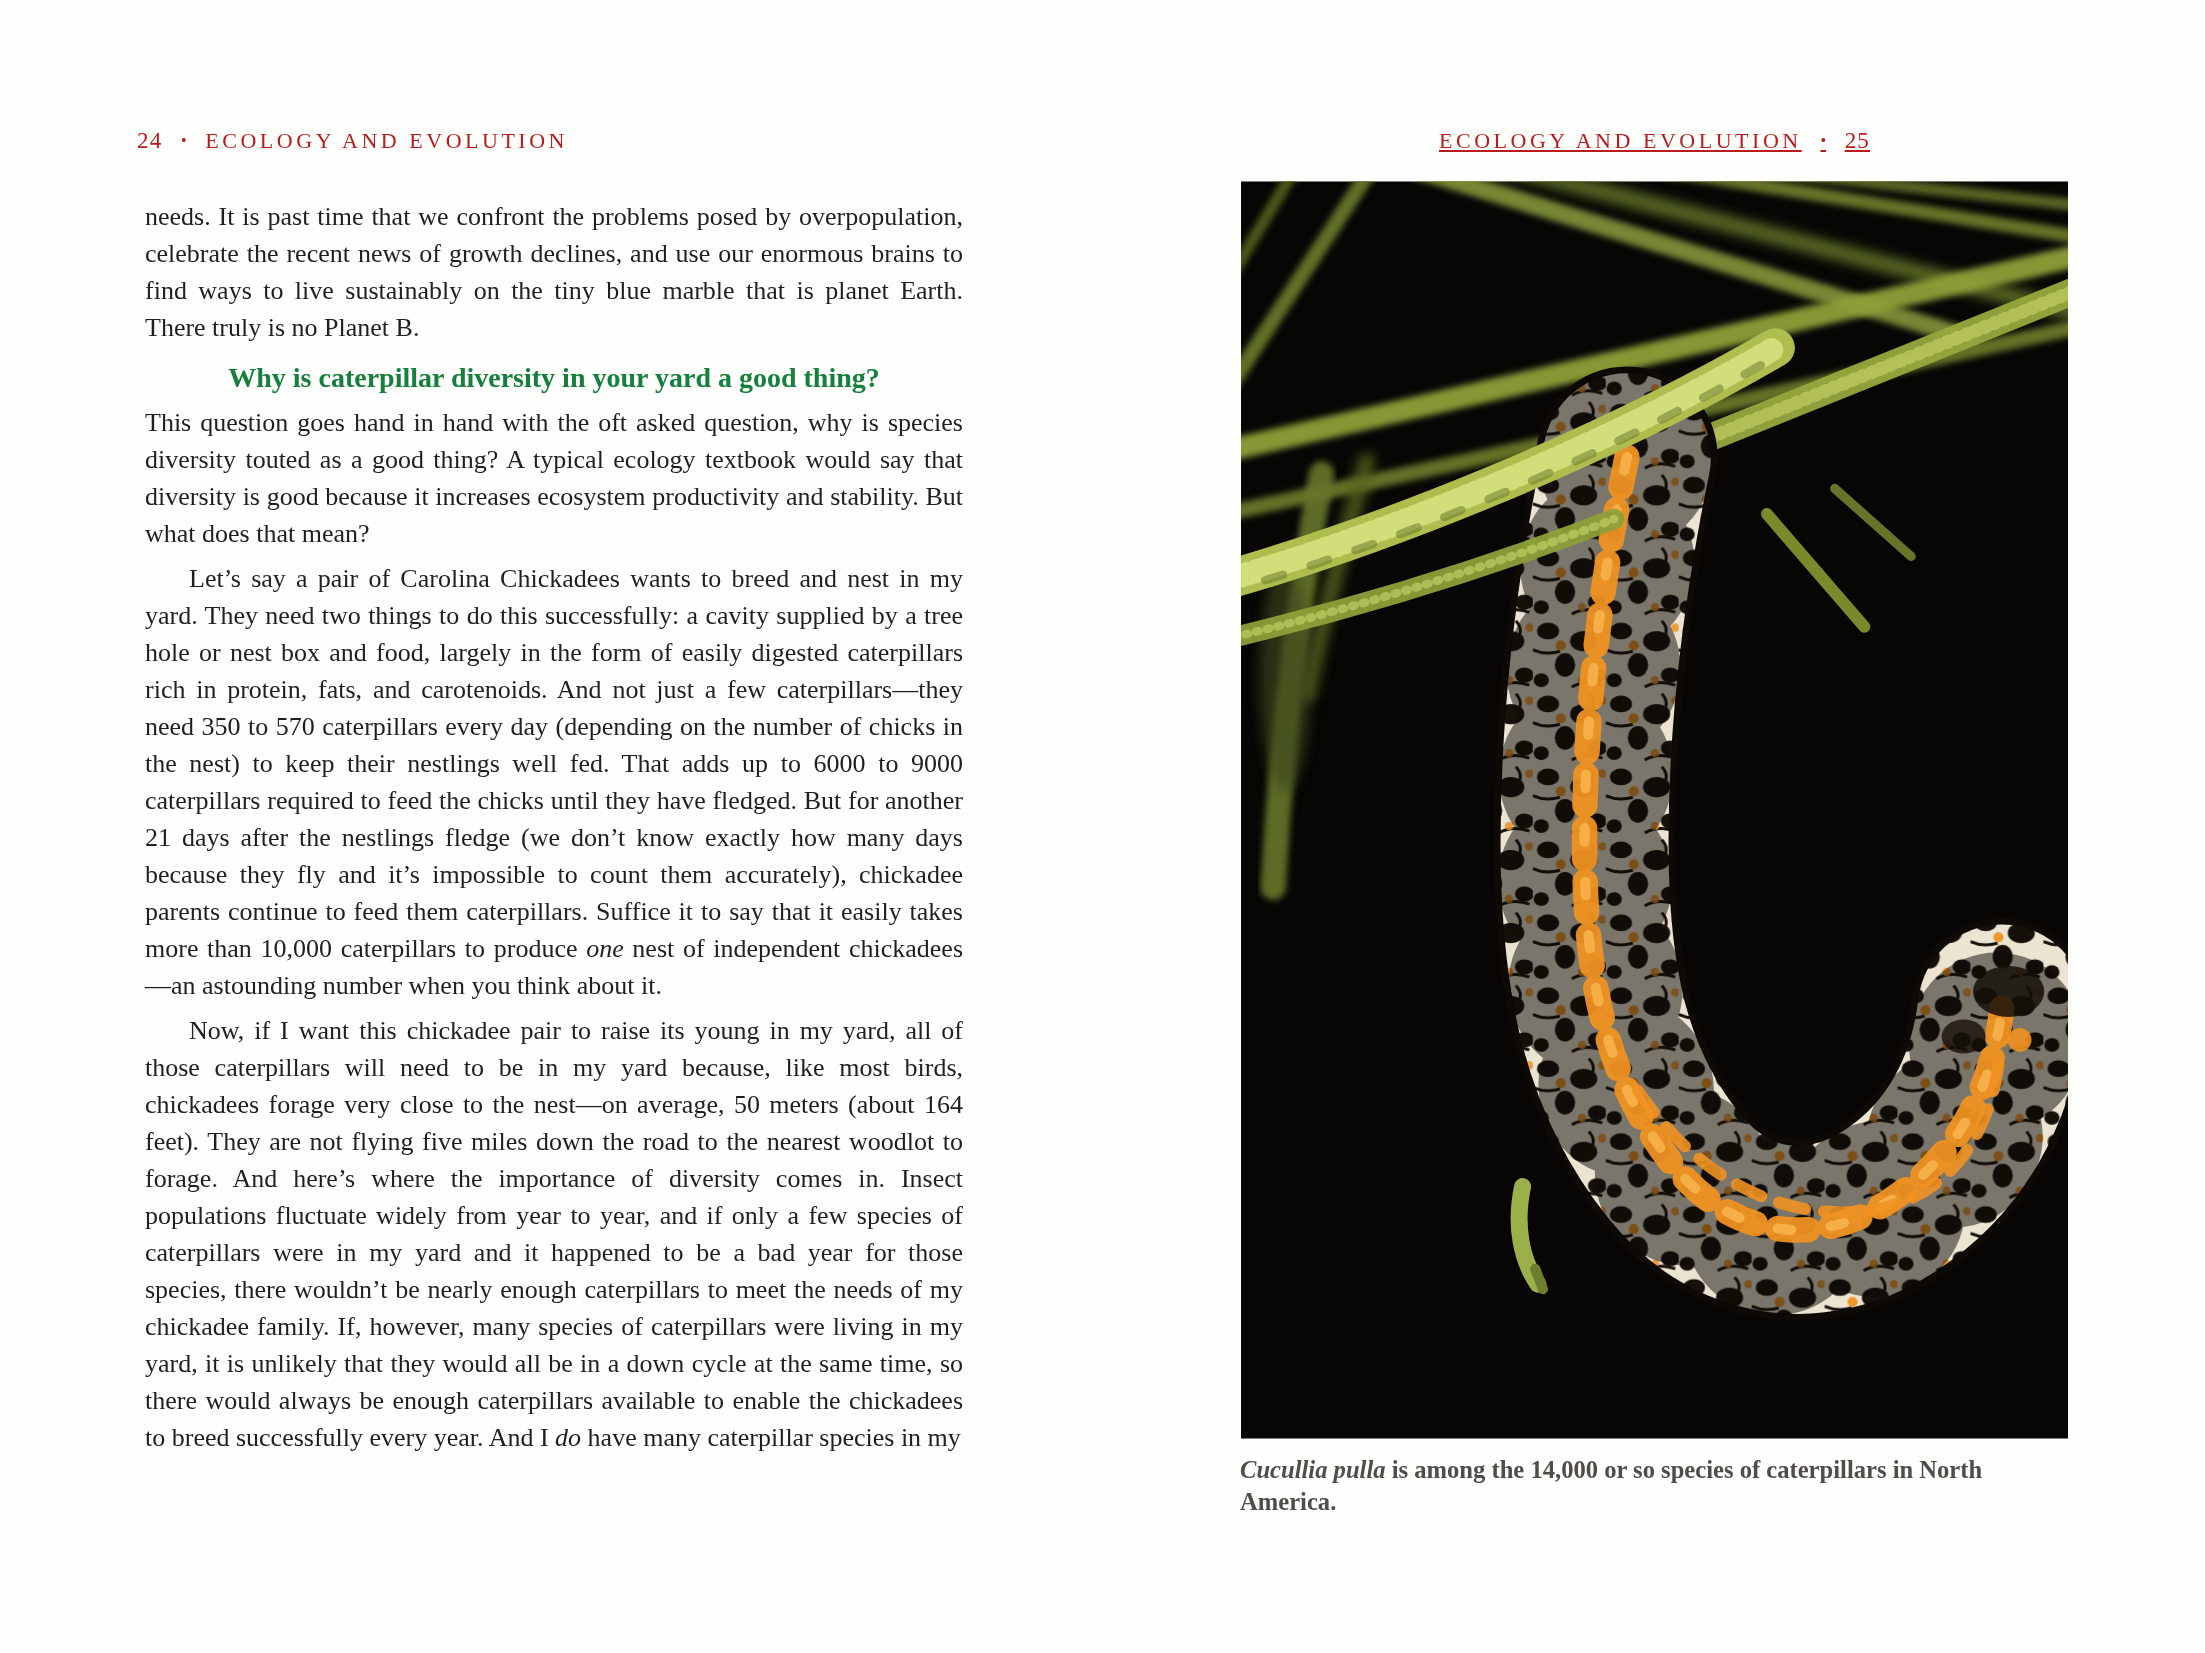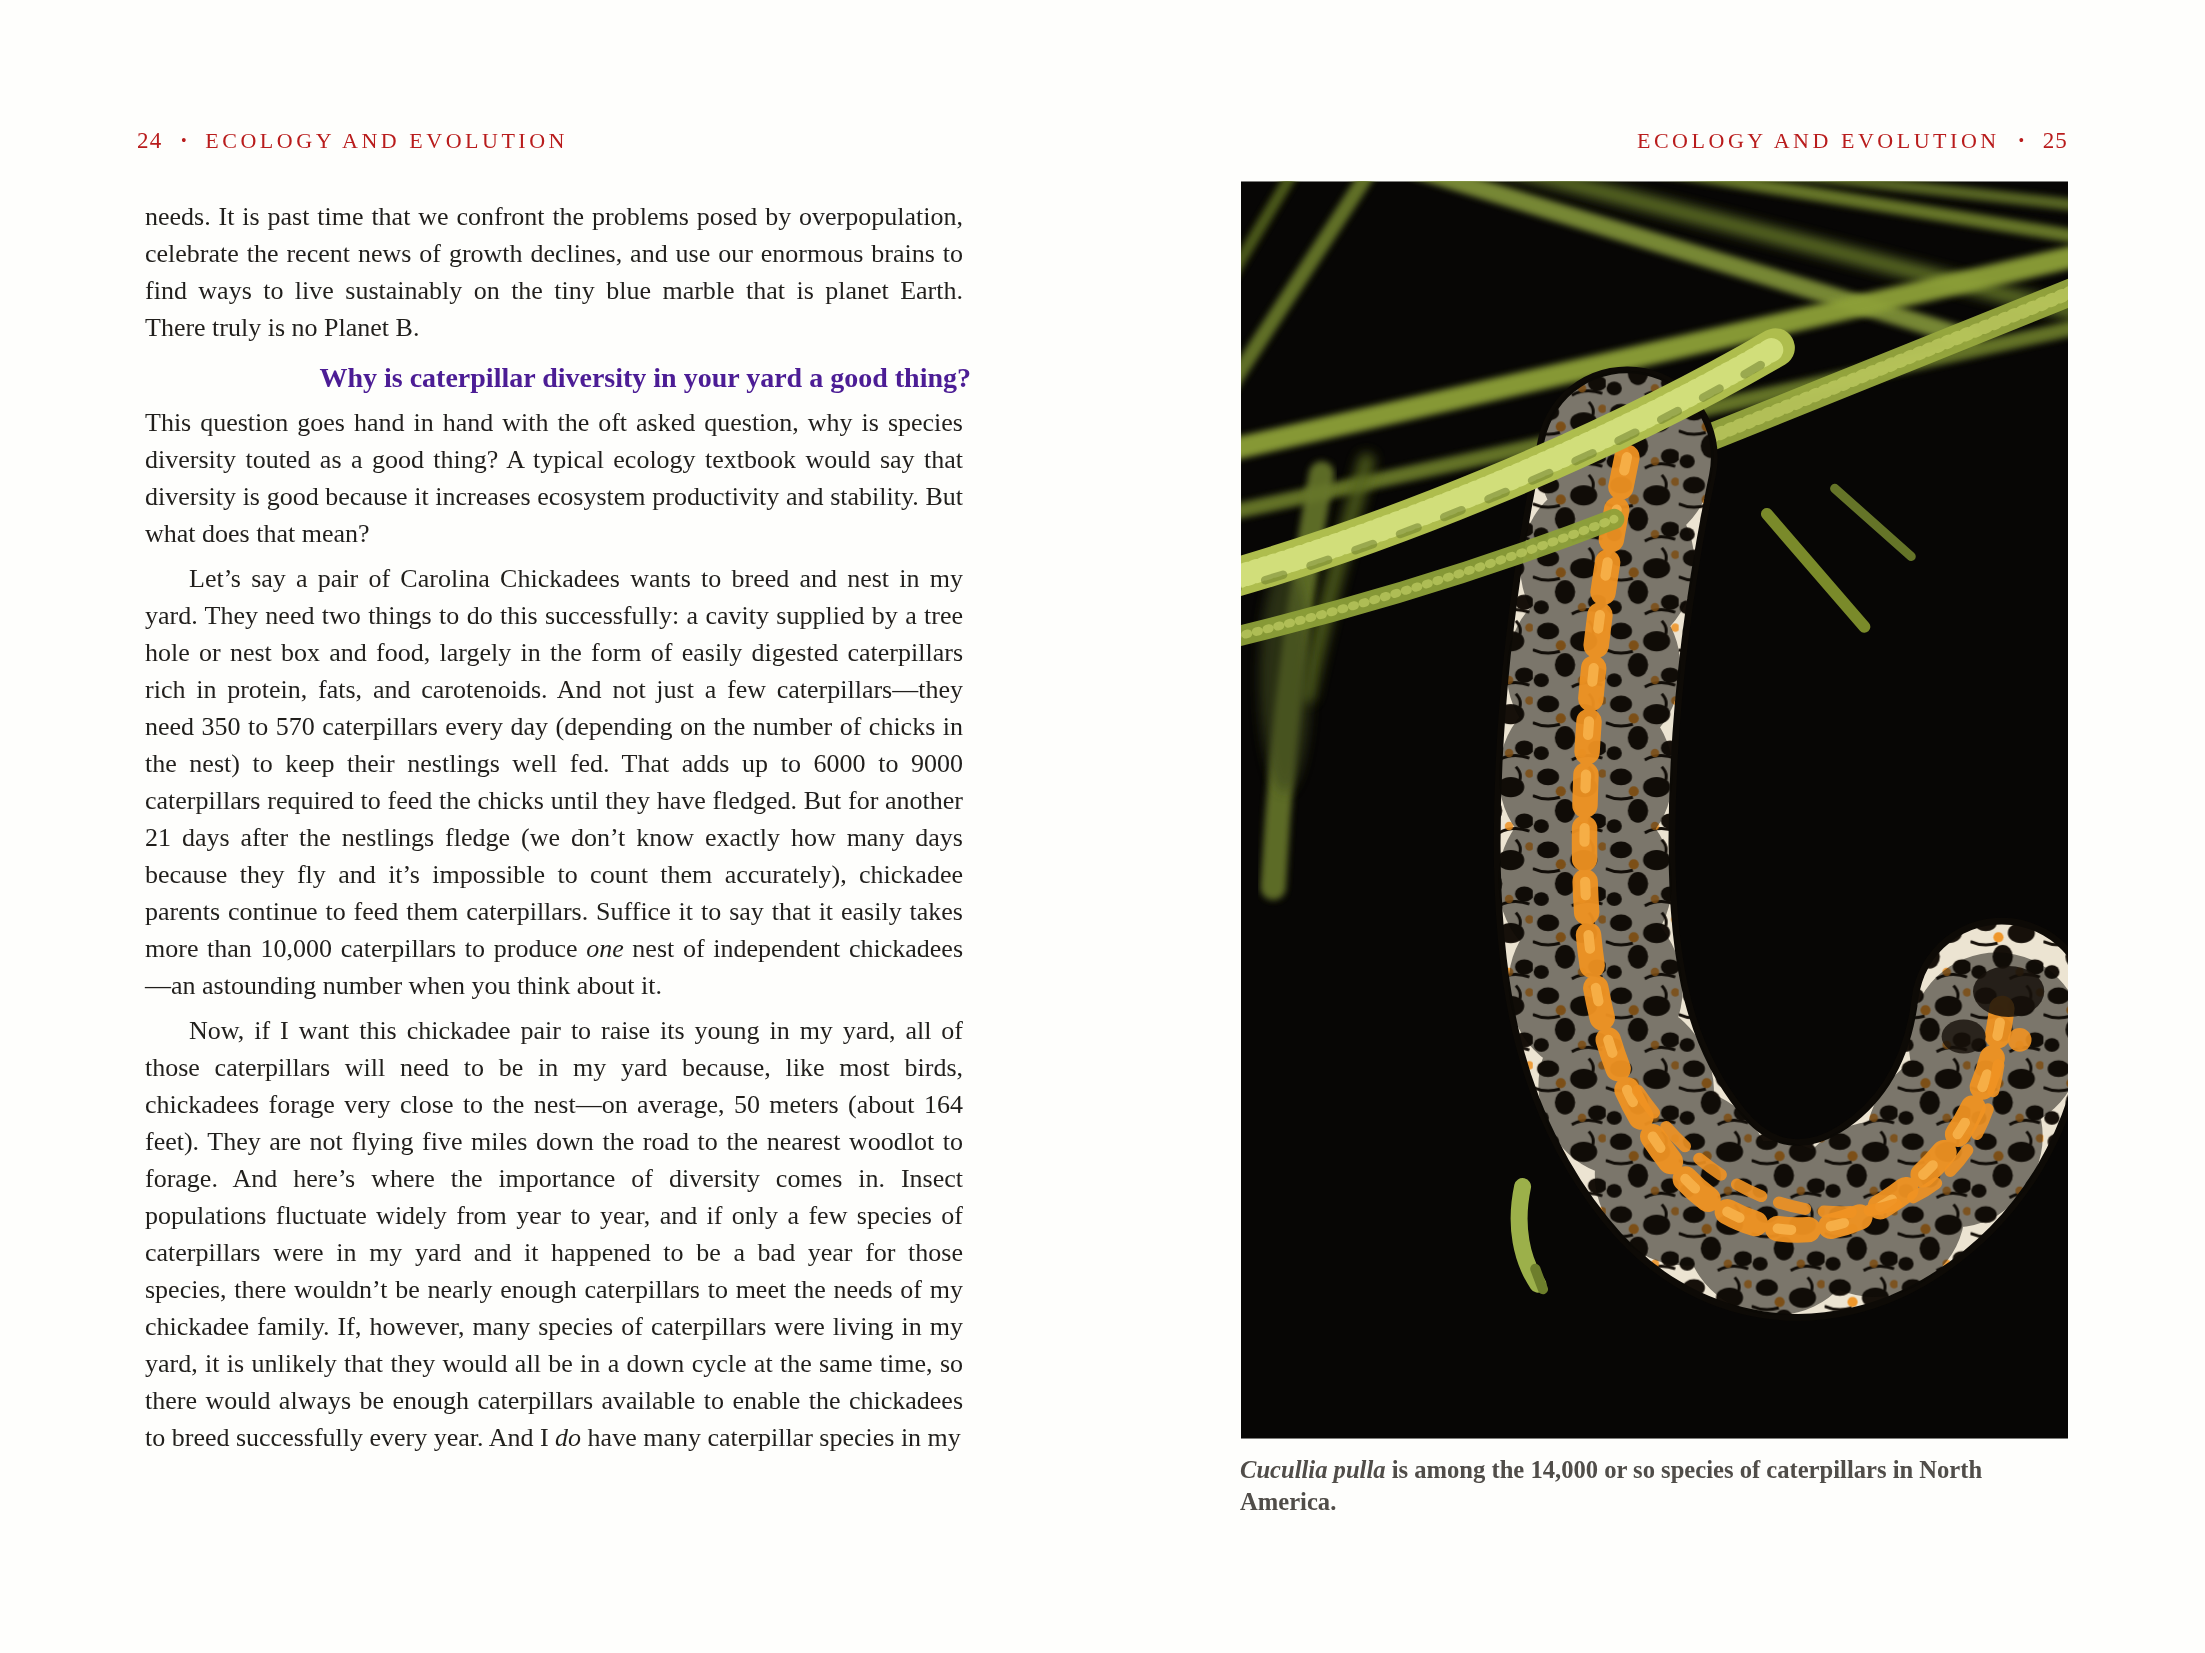--- a/index.html
+++ b/index.html
@@ -30,21 +30,21 @@
     letter-spacing: 0.05em;
     font-size: 23px;
   }
   .running-head .bullet {
     font-size: 16px;
     vertical-align: 2.5px;
     padding: 0 18.7px;
     letter-spacing: 0;
   }
   #head-left  { left: 137px; }
-  #head-right { left: 1241px; width: 827px; text-align: right; }
+  #head-right { left: 1241px; width: 827px; text-align: center; text-decoration: underline; }
 
   
   #text-col {
     position: absolute;
     left: 137px;
     top: 190px;
     width: 834px;
     font-size: 26px;
     line-height: 37px;
     text-align: justify;
@@ -52,22 +52,22 @@
   #text-col p {
     margin: 8px;
     padding: 0;
   }
   #text-col p.indent { text-indent: 44px; }
   #text-col em { }
   #text-col .heading {
     margin: 12.7px 0 7.6px 0;
     font-size: 28px;
     font-weight: bold;
-    color: #4c1d95;
-    text-align: right;
+    color: #15803d;
+    text-align: center;
   }
 
   
   #photo-wrap {
     position: absolute;
     left: 1241px;
     top: 181px;
     width: 827px;
     height: 1258px;
   }

